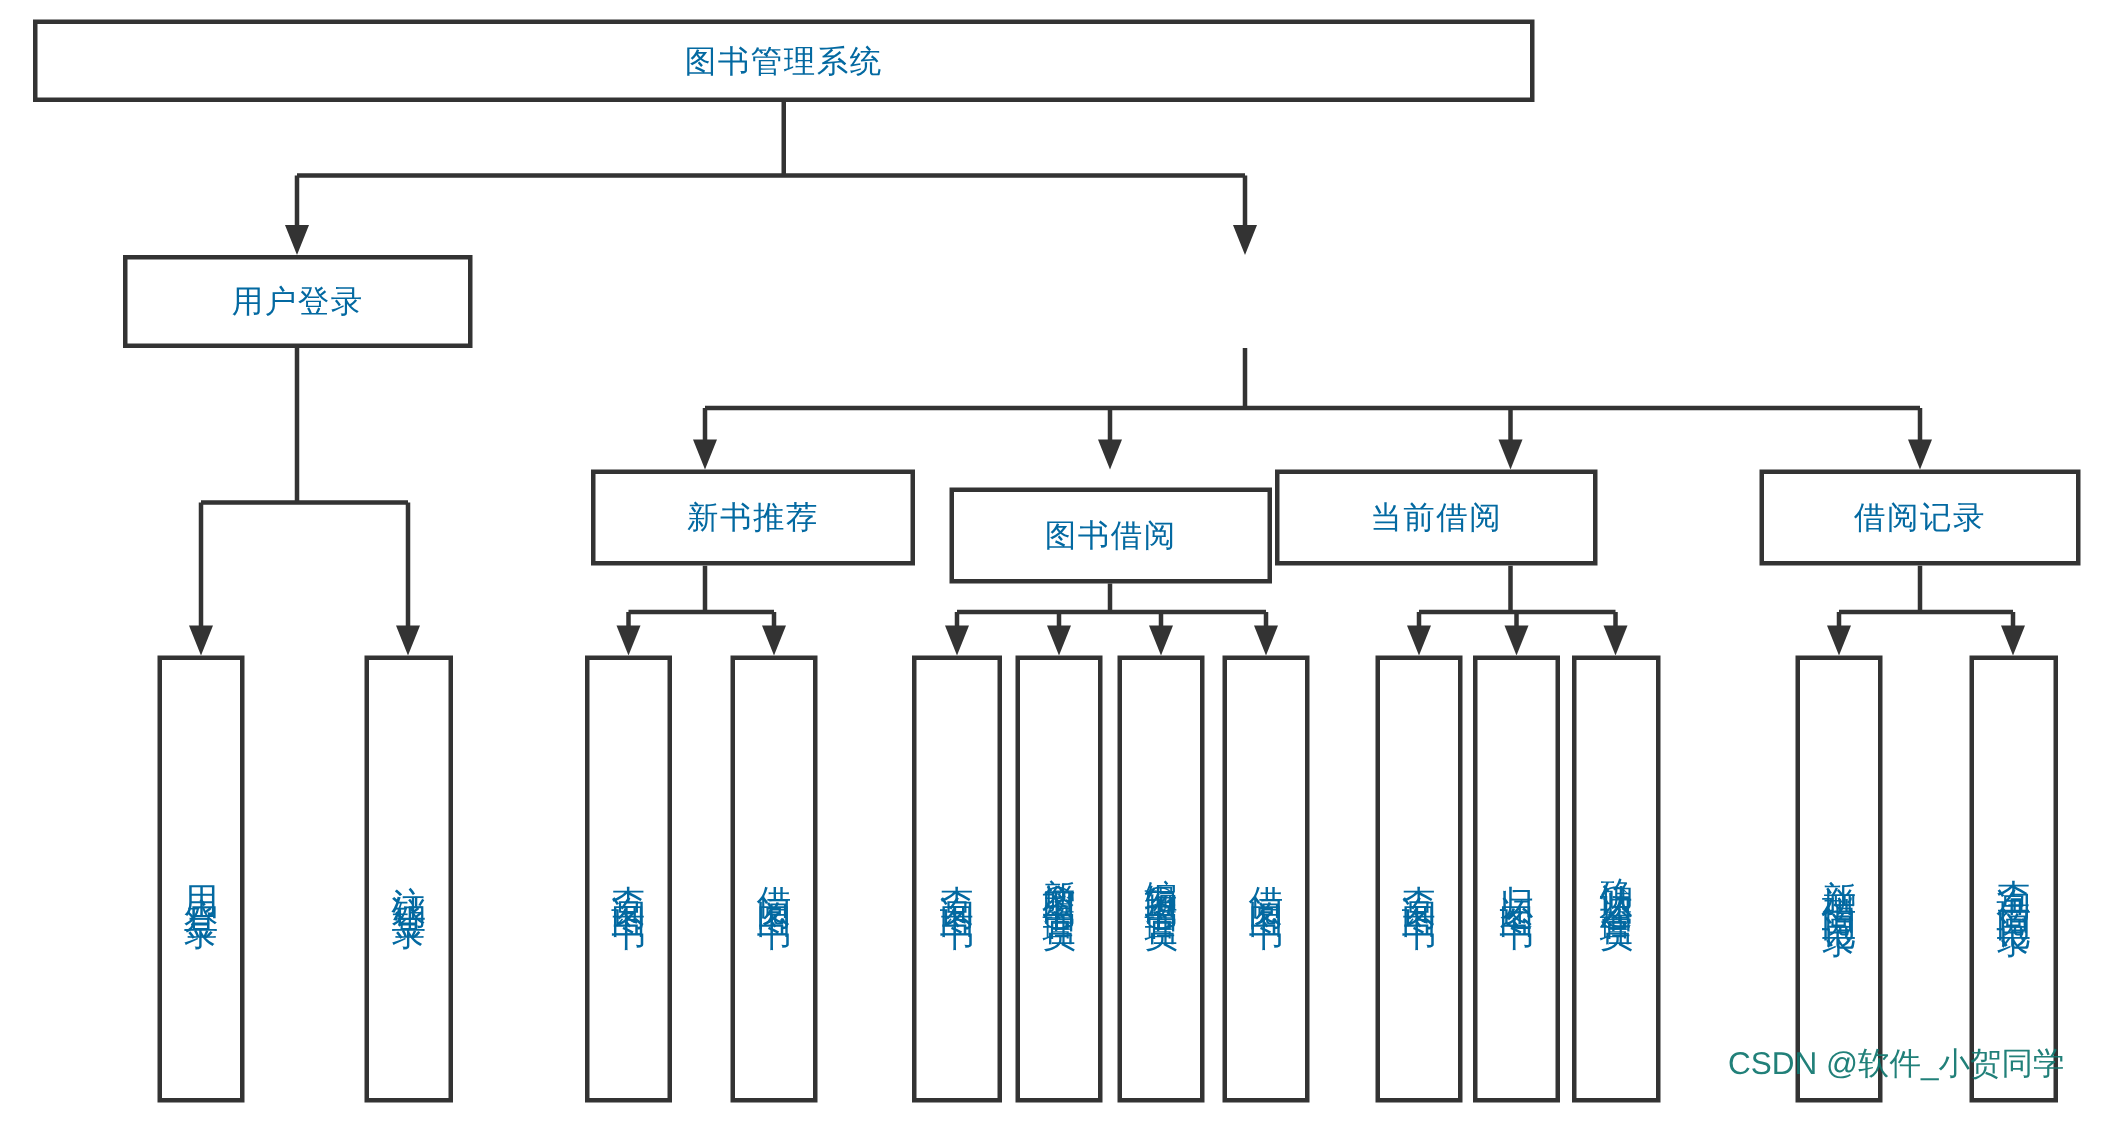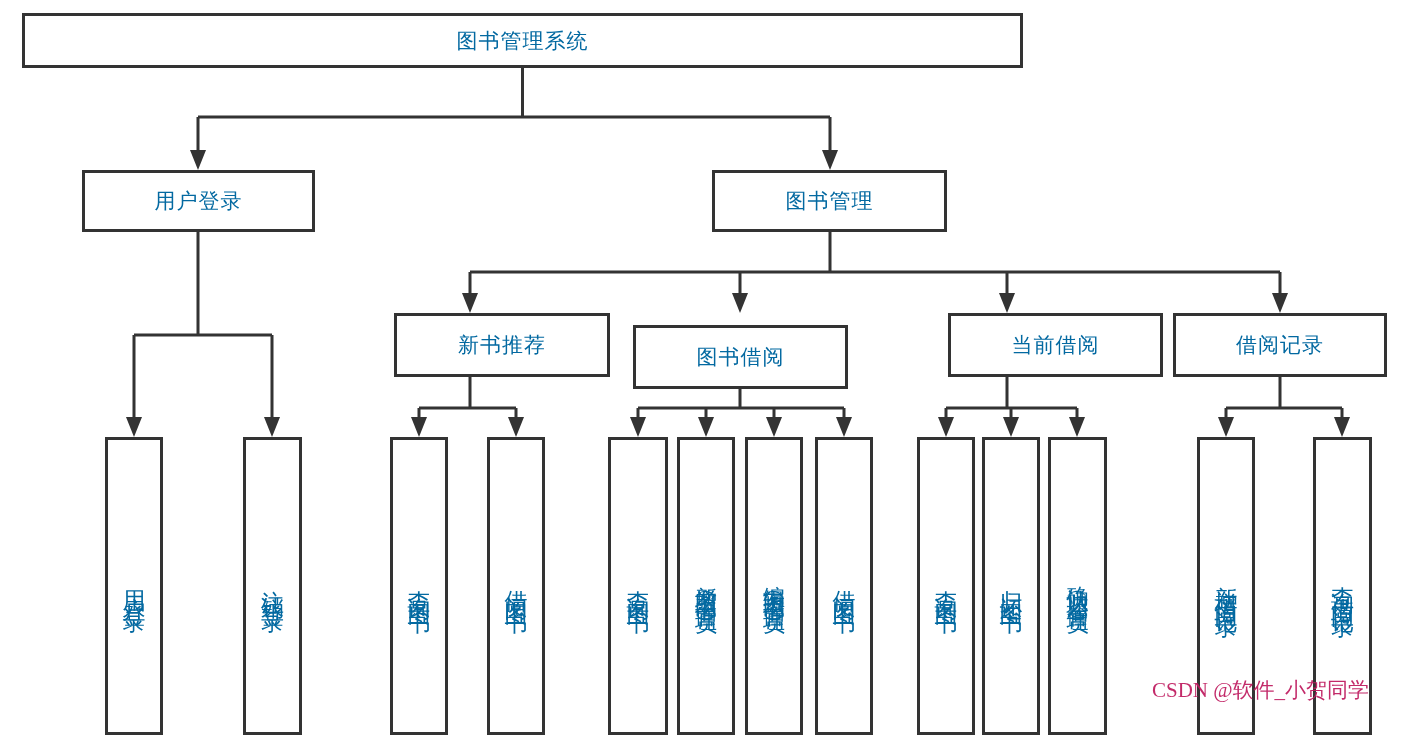--- a/index.html
+++ b/index.html
@@ -42,27 +42,26 @@
     writing-mode: vertical-rl;
     text-orientation: mixed;
     font-size: 23px;
     letter-spacing: 7px;
     line-height: 1;
     white-space: nowrap;
   }
   .watermark {
     position: absolute;
     left: 1152px;
-    top: 676px;
+    top: 695px;
     z-index: 5;
     font-size: 21px;
-    color: #be185d;
+    color: #0f766e;
     opacity: 0.92;
     white-space: nowrap;
-    font-family: Liberation Serif, serif;
   }
 </style>
 </head>
 <body>
 
 <div class="stage">
 
   <svg class="wires" viewBox="0 0 1405 747" xmlns="http://www.w3.org/2000/svg">
     <defs>
       <path id="arr" d="M -8 -20 L 8 -20 L 0 0 Z" fill="#333333"></path>
@@ -97,31 +96,28 @@
     <use href="#arr" transform="translate(1342,437)"></use>
   </svg>
 
   <div class="box" style="left:22px;top:13px;width:1001px;height:55px;">
     <span class="hlabel">图书管理系统</span>
   </div>
 
   <div class="box" style="left:82px;top:170px;width:233px;height:62px;">
     <span class="hlabel">用户登录</span>
   </div>
-  <div class="box" style="left:712px;top:170px;width:235px;height:62px;">
-    <span class="hlabel">图书管理</span>
-  </div>
 
   <div class="box" style="left:362px;top:313px;width:216px;height:64px;margin-left:32px;">
     <span class="hlabel">新书推荐</span>
   </div>
   <div class="box" style="left:633px;top:313px;width:215px;height:64px;margin-top:12px;">
     <span class="hlabel">图书借阅</span>
   </div>
-  <div class="box" style="left:948px;top:313px;width:215px;height:64px;align-items:center;">
+  <div class="box" style="left:850px;top:313px;width:215px;height:64px;align-items:center;">
     <span class="hlabel">当前借阅</span>
   </div>
   <div class="box" style="left:1173px;top:313px;width:214px;height:64px;align-items:center;">
     <span class="hlabel">借阅记录</span>
   </div>
 
   <div class="box" style="left:105px;top:437px;width:58px;height:298px;">
     <span class="vlabel">用户登录</span>
   </div>
   <div class="box" style="left:243px;top:437px;width:59px;height:298px;">

